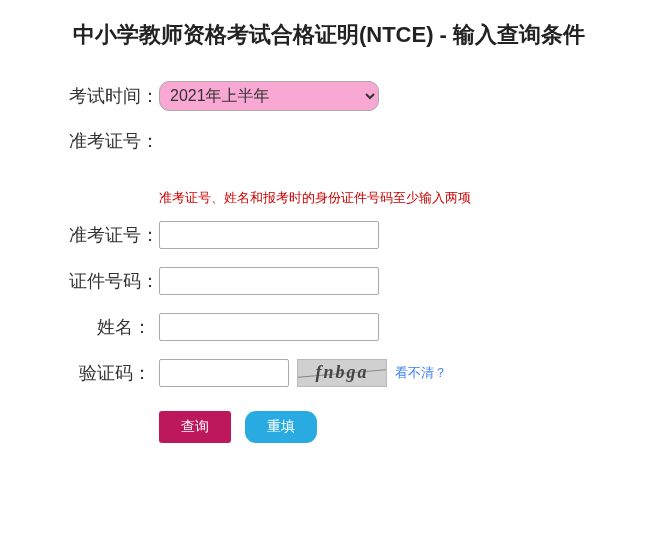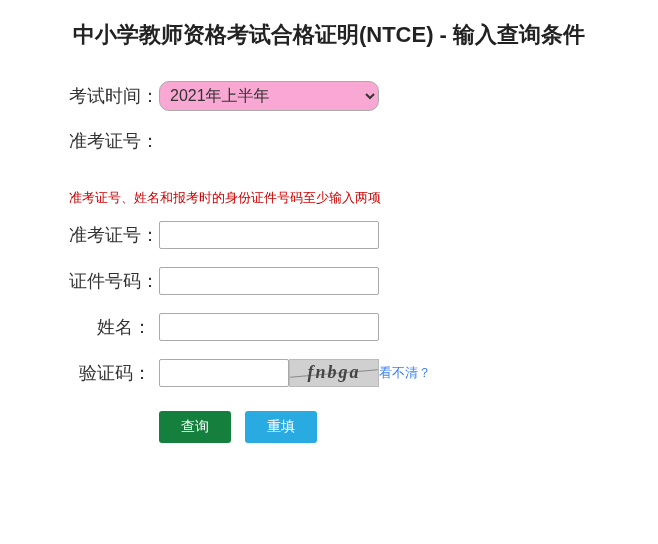--- a/index.html
+++ b/index.html
@@ -53,35 +53,37 @@
       font-size: 16px;
       color: #333;
       background: #f9a8d4;
       appearance: auto;
       cursor: pointer;
     }
     .error-msg {
       color: #cc0000;
       font-size: 13px;
       margin-bottom: 14px;
+      margin-left: 90px;
     }
     .form-input {
       width: 220px;
       height: 28px;
       border: 1px solid #aaa;
       border-radius: 2px;
       padding: 3px 6px;
       font-size: 14px;
       color: #333;
       background: #fff;
       outline: none;
     }
     .captcha-row {
       display: flex;
       align-items: center;
+      gap: 8px;
     }
     .captcha-input {
       width: 130px;
       height: 28px;
       border: 1px solid #aaa;
       border-radius: 2px;
       padding: 3px 6px;
       font-size: 14px;
       background: #fff;
       outline: none;
@@ -121,34 +123,34 @@
       white-space: nowrap;
     }
     .btn-row {
       display: flex;
       align-items: center;
       gap: 14px;
       margin-top: 24px;
       margin-left: 90px;
     }
     .btn-query {
-      background: #15803d;
+      background: #be185d;
       color: #fff;
       border: none;
       border-radius: 3px;
       padding: 7px 22px;
       font-size: 14px;
       cursor: pointer;
       font-family: inherit;
     }
     .btn-reset {
       background: #29abe2;
       color: #fff;
       border: none;
-      border-radius: 3px;
+      border-radius: 11px;
       padding: 7px 22px;
       font-size: 14px;
       cursor: pointer;
       font-family: inherit;
     }
   </style>
 </head>
 <body>
 
 <div class="page-container">

